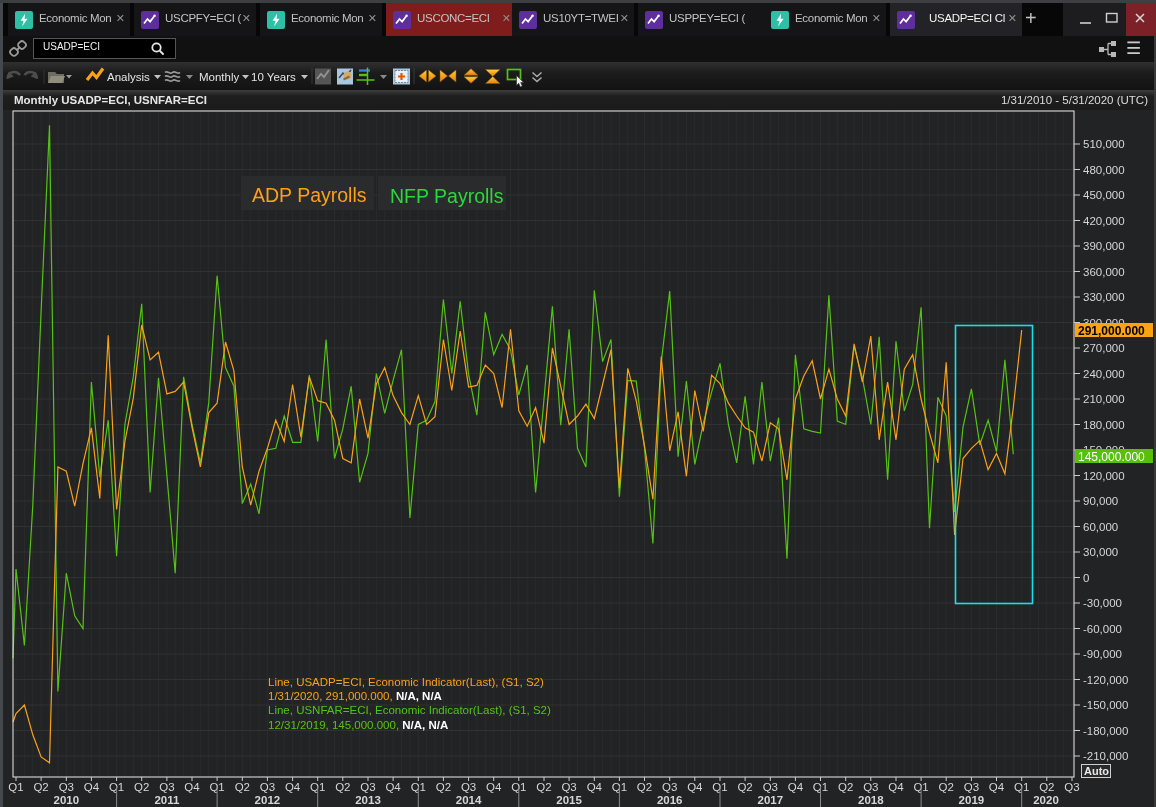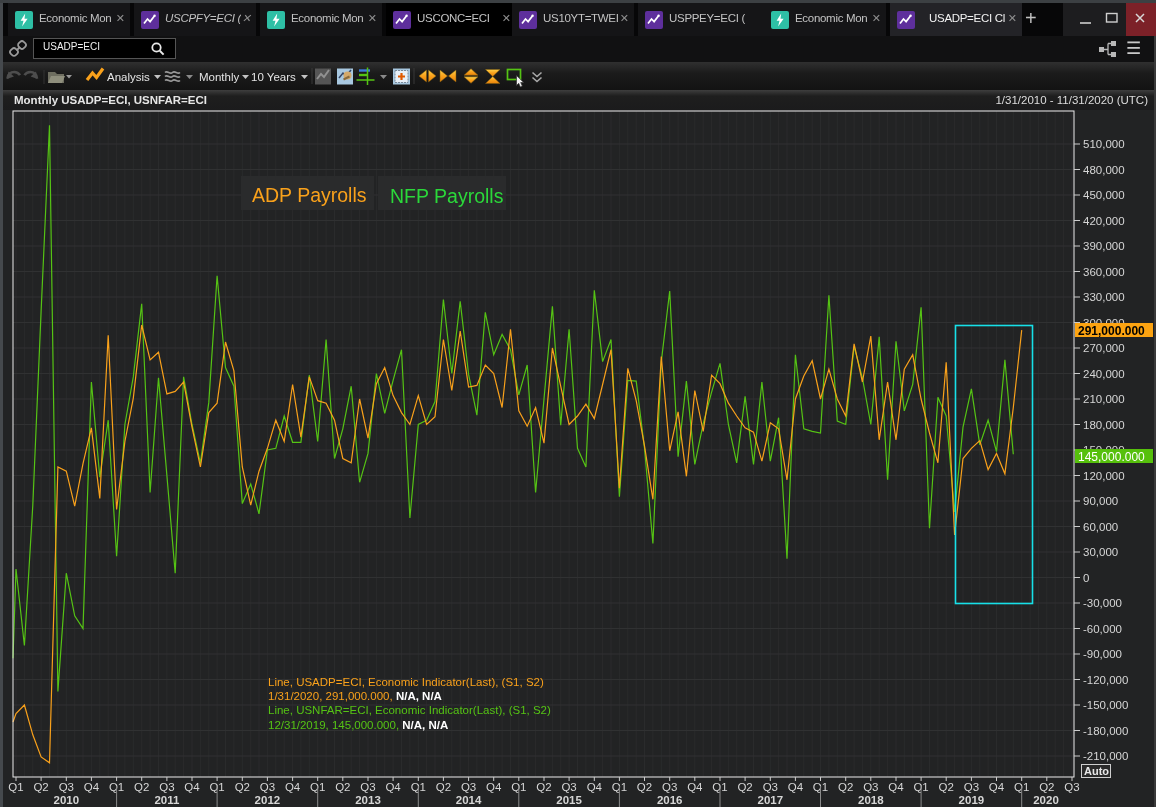--- a/index.html
+++ b/index.html
@@ -10,38 +10,38 @@
 <div style="position:absolute;left:0;top:0;width:1156px;height:36px;background:#070708;"></div>
 <div style="position:absolute;left:0;top:0;width:1156px;height:3px;background:#3c4043;"></div>
 <div style="position:absolute;left:8px;top:3px;width:122px;height:33px;background:#151517;">
     <div style="position:absolute;left:7px;top:8px;"><svg width="18" height="18" viewBox="0 0 18 18">
         <rect width="18" height="18" rx="2" fill="#2ebfa5"></rect>
         <path d="M10.2 2.5 5.6 9.8h2.9l-1.4 5.7 5.5-7.8H9.5z" fill="#fff"></path>
       </svg></div>
     <div style="position:absolute;left:31px;top:9px;width:76px;height:16px;overflow:hidden;white-space:nowrap;font-size:11.5px;letter-spacing:-0.3px;color:#c2c2c2;">Economic Mon</div>
     <div style="position:absolute;right:5px;top:9px;font-size:11px;color:#8f8f8f;">✕</div>
   </div>
-<div style="position:absolute;left:134px;top:3px;width:122px;height:33px;background:#151517;font-style:italic;">
+<div style="position:absolute;left:134px;top:3px;width:122px;height:33px;background:#151517;">
     <div style="position:absolute;left:7px;top:8px;"><svg width="18" height="18" viewBox="0 0 18 18">
         <rect width="18" height="18" rx="2" fill="#5e2f9c"></rect>
         <path d="M3 12.5 6.5 8l2.6 2.6 4.3-5.6" fill="none" stroke="#fff" stroke-width="1.7"></path>
         <circle cx="13.6" cy="4.8" r="1.2" fill="#fff"></circle>
       </svg></div>
     <div style="position:absolute;left:31px;top:9px;width:76px;height:16px;overflow:hidden;white-space:nowrap;font-size:11.5px;letter-spacing:-0.3px;color:#c2c2c2;">USCPFY=ECI (</div>
     <div style="position:absolute;right:5px;top:9px;font-size:11px;color:#8f8f8f;">✕</div>
   </div>
 <div style="position:absolute;left:260px;top:3px;width:122px;height:33px;background:#151517;">
     <div style="position:absolute;left:7px;top:8px;"><svg width="18" height="18" viewBox="0 0 18 18">
         <rect width="18" height="18" rx="2" fill="#2ebfa5"></rect>
         <path d="M10.2 2.5 5.6 9.8h2.9l-1.4 5.7 5.5-7.8H9.5z" fill="#fff"></path>
       </svg></div>
     <div style="position:absolute;left:31px;top:9px;width:76px;height:16px;overflow:hidden;white-space:nowrap;font-size:11.5px;letter-spacing:-0.3px;color:#c2c2c2;">Economic Mon</div>
     <div style="position:absolute;right:5px;top:9px;font-size:11px;color:#8f8f8f;">✕</div>
   </div>
-<div style="position:absolute;left:386px;top:3px;width:130px;height:33px;background:#000000;">
+<div style="position:absolute;left:386px;top:3px;width:130px;height:33px;background:#7f1d1d;">
     <div style="position:absolute;left:7px;top:8px;"><svg width="18" height="18" viewBox="0 0 18 18">
         <rect width="18" height="18" rx="2" fill="#5e2f9c"></rect>
         <path d="M3 12.5 6.5 8l2.6 2.6 4.3-5.6" fill="none" stroke="#fff" stroke-width="1.7"></path>
         <circle cx="13.6" cy="4.8" r="1.2" fill="#fff"></circle>
       </svg></div>
     <div style="position:absolute;left:31px;top:9px;width:76px;height:16px;overflow:hidden;white-space:nowrap;font-size:11.5px;letter-spacing:-0.3px;color:#c2c2c2;">USCONC=ECI</div>
     <div style="position:absolute;right:5px;top:9px;font-size:11px;color:#8f8f8f;">✕</div>
   </div>
 <div style="position:absolute;left:512px;top:3px;width:122px;height:33px;background:#151517;">
     <div style="position:absolute;left:7px;top:8px;"><svg width="18" height="18" viewBox="0 0 18 18">
@@ -172,21 +172,21 @@
  <path d="M485.5 7.5h14.5l-7.25 7z"></path>
       <path d="M485.5 21.5h14.5l-7.25-7z"></path>
 </g>
 <rect x="507.5" y="7.5" width="13" height="10" fill="none" stroke="#55c314" stroke-width="1.7"></rect>
 <path d="M516.5 13.5v10l2.2-2.2 1.6 3.6 2-0.9-1.6-3.5h3z" fill="#f0f0f0" stroke="#333" stroke-width="0.7"></path>
 <path d="M532.5 10.5l4.5 4 4.5-4M532.5 15.5l4.5 4 4.5-4" stroke="#a8a8a8" stroke-width="1.6" fill="none"></path>
 </svg>
 
 <div style="position:absolute;left:0;top:90px;width:1156px;height:20px;background:linear-gradient(#3e3e3e,#1e1e1e 30%,#1b1b1c);"></div>
 <div style="position:absolute;left:14px;top:94px;font-size:11.5px;font-weight:bold;color:#e6e6e6;text-align:center;">Monthly USADP=ECI, USNFAR=ECI</div>
-<div style="position:absolute;right:8px;top:94px;font-size:11.5px;color:#dddddd;">1/31/2010 - 11/31/2020 (UTC)</div>
+<div style="position:absolute;right:8px;top:94px;font-size:11.5px;color:#dddddd;">1/31/2010 - 5/31/2020 (UTC)</div>
 
 <svg width="1156" height="697" viewBox="0 110 1156 697" style="position:absolute;left:0;top:110px;">
 <rect x="0" y="110" width="1156" height="697" fill="#222324"></rect>
 <path d="M16.0 111V777 M24.4 111V777 M32.8 111V777 M41.1 111V777 M49.5 111V777 M57.9 111V777 M66.3 111V777 M74.7 111V777 M83.0 111V777 M91.4 111V777 M99.8 111V777 M108.2 111V777 M116.6 111V777 M124.9 111V777 M133.3 111V777 M141.7 111V777 M150.1 111V777 M158.5 111V777 M166.9 111V777 M175.2 111V777 M183.6 111V777 M192.0 111V777 M200.4 111V777 M208.8 111V777 M217.1 111V777 M225.5 111V777 M233.9 111V777 M242.3 111V777 M250.7 111V777 M259.0 111V777 M267.4 111V777 M275.8 111V777 M284.2 111V777 M292.6 111V777 M300.9 111V777 M309.3 111V777 M317.7 111V777 M326.1 111V777 M334.5 111V777 M342.8 111V777 M351.2 111V777 M359.6 111V777 M368.0 111V777 M376.4 111V777 M384.7 111V777 M393.1 111V777 M401.5 111V777 M409.9 111V777 M418.3 111V777 M426.6 111V777 M435.0 111V777 M443.4 111V777 M451.8 111V777 M460.2 111V777 M468.6 111V777 M476.9 111V777 M485.3 111V777 M493.7 111V777 M502.1 111V777 M510.5 111V777 M518.8 111V777 M527.2 111V777 M535.6 111V777 M544.0 111V777 M552.4 111V777 M560.7 111V777 M569.1 111V777 M577.5 111V777 M585.9 111V777 M594.3 111V777 M602.6 111V777 M611.0 111V777 M619.4 111V777 M627.8 111V777 M636.2 111V777 M644.5 111V777 M652.9 111V777 M661.3 111V777 M669.7 111V777 M678.1 111V777 M686.4 111V777 M694.8 111V777 M703.2 111V777 M711.6 111V777 M720.0 111V777 M728.4 111V777 M736.7 111V777 M745.1 111V777 M753.5 111V777 M761.9 111V777 M770.3 111V777 M778.6 111V777 M787.0 111V777 M795.4 111V777 M803.8 111V777 M812.2 111V777 M820.5 111V777 M828.9 111V777 M837.3 111V777 M845.7 111V777 M854.1 111V777 M862.4 111V777 M870.8 111V777 M879.2 111V777 M887.6 111V777 M896.0 111V777 M904.3 111V777 M912.7 111V777 M921.1 111V777 M929.5 111V777 M937.9 111V777 M946.2 111V777 M954.6 111V777 M963.0 111V777 M971.4 111V777 M979.8 111V777 M988.1 111V777 M996.5 111V777 M1004.9 111V777 M1013.3 111V777 M1021.7 111V777 M1030.1 111V777 M1038.4 111V777 M1046.8 111V777 M1055.2 111V777 M1063.6 111V777 M1072.0 111V777" stroke="#2a2b2c" stroke-width="1" fill="none"></path>
 <path d="M13 144.0H1074 M13 169.5H1074 M13 195.0H1074 M13 220.5H1074 M13 246.0H1074 M13 271.5H1074 M13 297.0H1074 M13 322.5H1074 M13 348.0H1074 M13 373.5H1074 M13 399.0H1074 M13 424.5H1074 M13 450.0H1074 M13 475.5H1074 M13 501.0H1074 M13 526.5H1074 M13 552.0H1074 M13 577.5H1074 M13 603.0H1074 M13 628.5H1074 M13 654.0H1074 M13 679.5H1074 M13 705.0H1074 M13 730.5H1074 M13 756.0H1074" stroke="#303132" stroke-width="1" fill="none"></path>
 <polyline points="13.0,658.2 16.0,569.0 24.4,645.5 32.8,505.2 41.1,311.4 49.5,125.3 57.9,691.4 66.3,573.2 74.7,615.8 83.0,628.5 91.4,382.0 99.8,477.2 108.2,420.2 116.6,556.2 124.9,424.5 133.3,376.9 141.7,303.8 150.1,492.5 158.5,377.8 166.9,475.5 175.2,573.2 183.6,376.9 192.0,424.5 200.4,462.8 208.8,402.4 217.1,275.8 225.5,367.5 233.9,386.2 242.3,503.6 250.7,484.0 259.0,513.8 267.4,450.0 275.8,448.3 284.2,416.0 292.6,442.3 300.9,442.3 309.3,375.2 317.7,441.5 326.1,339.5 334.5,458.5 342.8,428.8 351.2,386.2 359.6,482.3 368.0,453.4 376.4,373.5 384.7,413.4 393.1,380.3 401.5,349.7 409.9,518.0 418.3,424.5 426.6,420.2 435.0,401.6 443.4,299.5 451.8,373.5 460.2,301.2 468.6,374.4 476.9,415.1 485.3,312.3 493.7,354.8 502.1,334.4 510.5,349.7 518.8,394.8 527.2,365.0 535.6,492.5 544.0,399.0 552.4,306.4 560.7,425.3 569.1,329.3 577.5,448.3 585.9,467.0 594.3,290.2 602.6,361.6 611.0,339.5 619.4,496.8 627.8,380.3 636.2,381.1 644.5,448.3 652.9,543.5 661.3,361.6 669.7,291.0 678.1,456.8 686.4,381.1 694.8,464.4 703.2,423.6 711.6,392.2 720.0,363.3 728.4,424.5 736.7,462.8 745.1,396.4 753.5,464.4 761.9,382.0 770.3,461.1 778.6,417.7 787.0,558.8 795.4,354.8 803.8,428.8 812.2,431.3 820.5,433.0 828.9,295.3 837.3,421.1 845.7,424.5 854.1,346.3 862.4,377.8 870.8,424.5 879.2,336.9 887.6,479.8 896.0,341.2 904.3,410.9 912.7,384.5 921.1,307.2 929.5,528.2 937.9,397.3 946.2,416.0 954.6,512.0 963.0,427.1 971.4,388.8 979.8,444.9 988.1,420.2 996.5,451.7 1004.9,359.9 1013.3,454.2" fill="none" stroke="#55c314" stroke-width="1.2" stroke-linejoin="miter"></polyline>
 <polyline points="13.0,722.0 16.0,713.5 24.4,705.0 32.8,734.8 41.1,756.9 49.5,762.8 57.9,467.0 66.3,471.2 74.7,506.1 83.0,463.6 91.4,427.9 99.8,498.4 108.2,335.2 116.6,509.5 124.9,441.5 133.3,398.1 141.7,325.0 150.1,359.9 158.5,352.2 166.9,393.9 175.2,391.4 183.6,382.0 192.0,427.1 200.4,467.0 208.8,412.6 217.1,403.2 225.5,342.0 233.9,370.9 242.3,467.0 250.7,505.2 259.0,471.2 267.4,448.3 275.8,420.2 284.2,441.5 292.6,384.5 300.9,437.2 309.3,376.9 317.7,400.7 326.1,403.2 334.5,420.2 342.8,458.5 351.2,462.8 359.6,399.0 368.0,438.1 376.4,383.7 384.7,367.5 393.1,395.6 401.5,412.6 409.9,424.5 418.3,395.6 426.6,424.5 435.0,416.8 443.4,339.5 451.8,390.5 460.2,331.0 468.6,387.1 476.9,385.4 485.3,365.0 493.7,373.5 502.1,407.5 510.5,329.3 518.8,410.9 527.2,426.2 535.6,407.5 544.0,443.2 552.4,348.0 560.7,386.2 569.1,424.5 577.5,416.0 585.9,404.1 594.3,418.6 602.6,384.5 611.0,349.7 619.4,488.2 627.8,368.4 636.2,400.7 644.5,445.8 652.9,499.3 661.3,356.5 669.7,450.8 678.1,411.8 686.4,476.3 694.8,390.5 703.2,431.3 711.6,375.2 720.0,383.7 728.4,403.2 736.7,416.0 745.1,427.9 753.5,432.1 761.9,461.1 770.3,422.8 778.6,428.8 787.0,479.8 795.4,399.0 803.8,376.0 812.2,360.8 820.5,399.0 828.9,369.2 837.3,399.0 845.7,416.0 854.1,343.8 862.4,382.0 870.8,336.1 879.2,439.8 887.6,382.0 896.0,439.8 904.3,369.2 912.7,354.8 921.1,399.0 929.5,433.0 937.9,462.8 946.2,362.4 954.6,535.0 963.0,458.5 971.4,448.3 979.8,440.6 988.1,469.6 996.5,453.4 1004.9,473.8 1013.3,407.5 1021.7,330.1" fill="none" stroke="#f9a11b" stroke-width="1.2" stroke-linejoin="miter"></polyline>
 <rect x="13" y="111" width="1061" height="666" fill="none" stroke="#ececec" stroke-width="1"></rect>
 <rect x="955.5" y="325.5" width="77" height="278" fill="none" stroke="#17e0e8" stroke-width="1.6"></rect>
 <rect x="241" y="176" width="133" height="34" fill="#2a2b2c"></rect>

